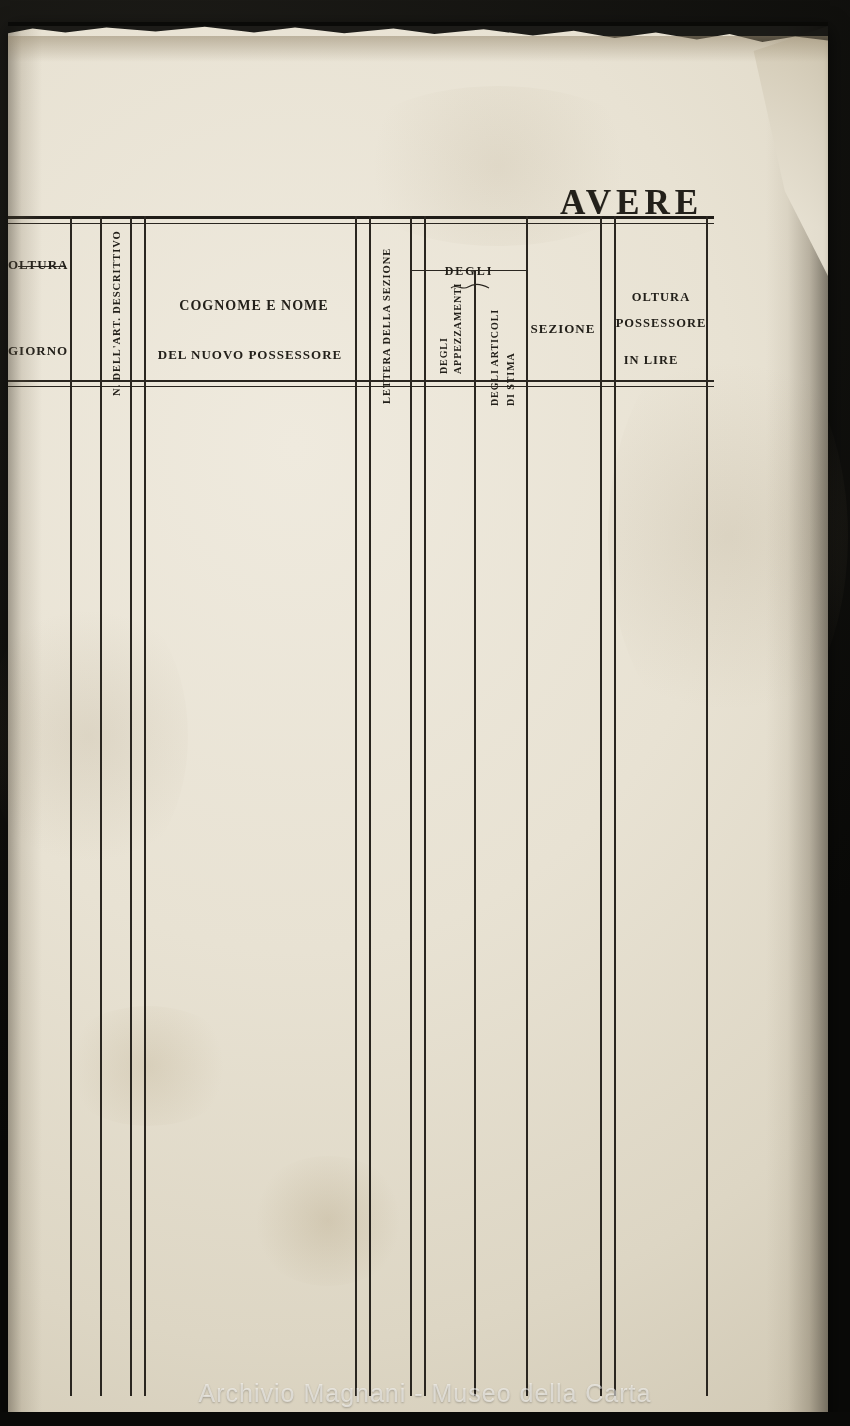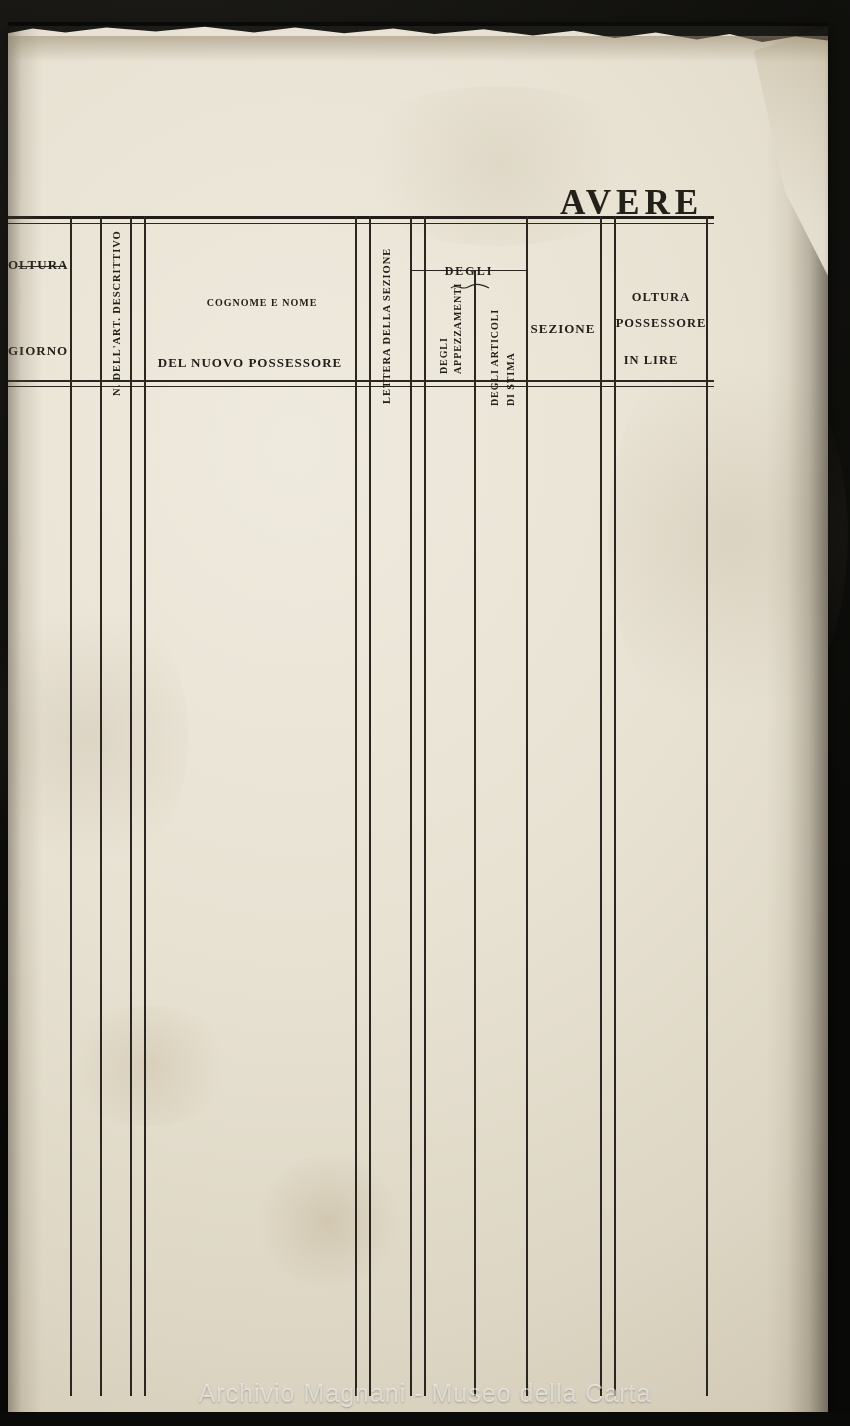--- a/index.html
+++ b/index.html
@@ -224,22 +224,22 @@
     <div class="vrule" style="left:592px;top:190px;height:1180px;"></div>
     <div class="vrule" style="left:606px;top:190px;height:1180px;"></div>
     <div class="vrule" style="left:698px;top:190px;height:1180px;"></div>
 
     <div class="colhead" style="left:0px;top:230px;width:58px;font-size:13px;">OLTURA</div>
 
     <div class="colhead" style="left:0px;top:316px;width:58px;font-size:13px;">GIORNO</div>
 
     <div class="vert" style="left:103px;top:370px;font-size:10.5px;">N. DELL'ART. DESCRITTIVO</div>
 
-    <div class="colhead" style="left:152px;top:270px;width:204px;font-size:10px;">COGNOME E NOME</div>
-    <div class="colhead" style="left:140px;top:320px;width:204px;font-size:13px;margin-top:8px;">DEL NUOVO POSSESSORE</div>
+    <div class="colhead" style="left:144px;top:270px;width:204px;font-size:14px;">COGNOME E NOME</div>
+    <div class="colhead" style="left:140px;top:320px;width:204px;font-size:13px;">DEL NUOVO POSSESSORE</div>
 
     <div class="vert" style="left:373px;top:378px;font-size:10.5px;">LETTERA DELLA SEZIONE</div>
 
     <div class="colhead" style="left:404px;top:237px;width:114px;font-size:12px;letter-spacing:2px;">DEGLI</div>
     <svg class="squiggle" style="left:442px;top:257px;width:40px;" viewBox="0 0 40 8" preserveAspectRatio="none">
       <path d="M1 5 C 6 0, 12 8, 18 4 S 30 0, 39 5" stroke="#2a2620" stroke-width="1.1" fill="none"></path>
     </svg>
 
     <div class="vert" style="left:430px;top:348px;font-size:10px;">DEGLI</div>
     <div class="vert" style="left:444px;top:348px;font-size:10px;">APPEZZAMENTI</div>

